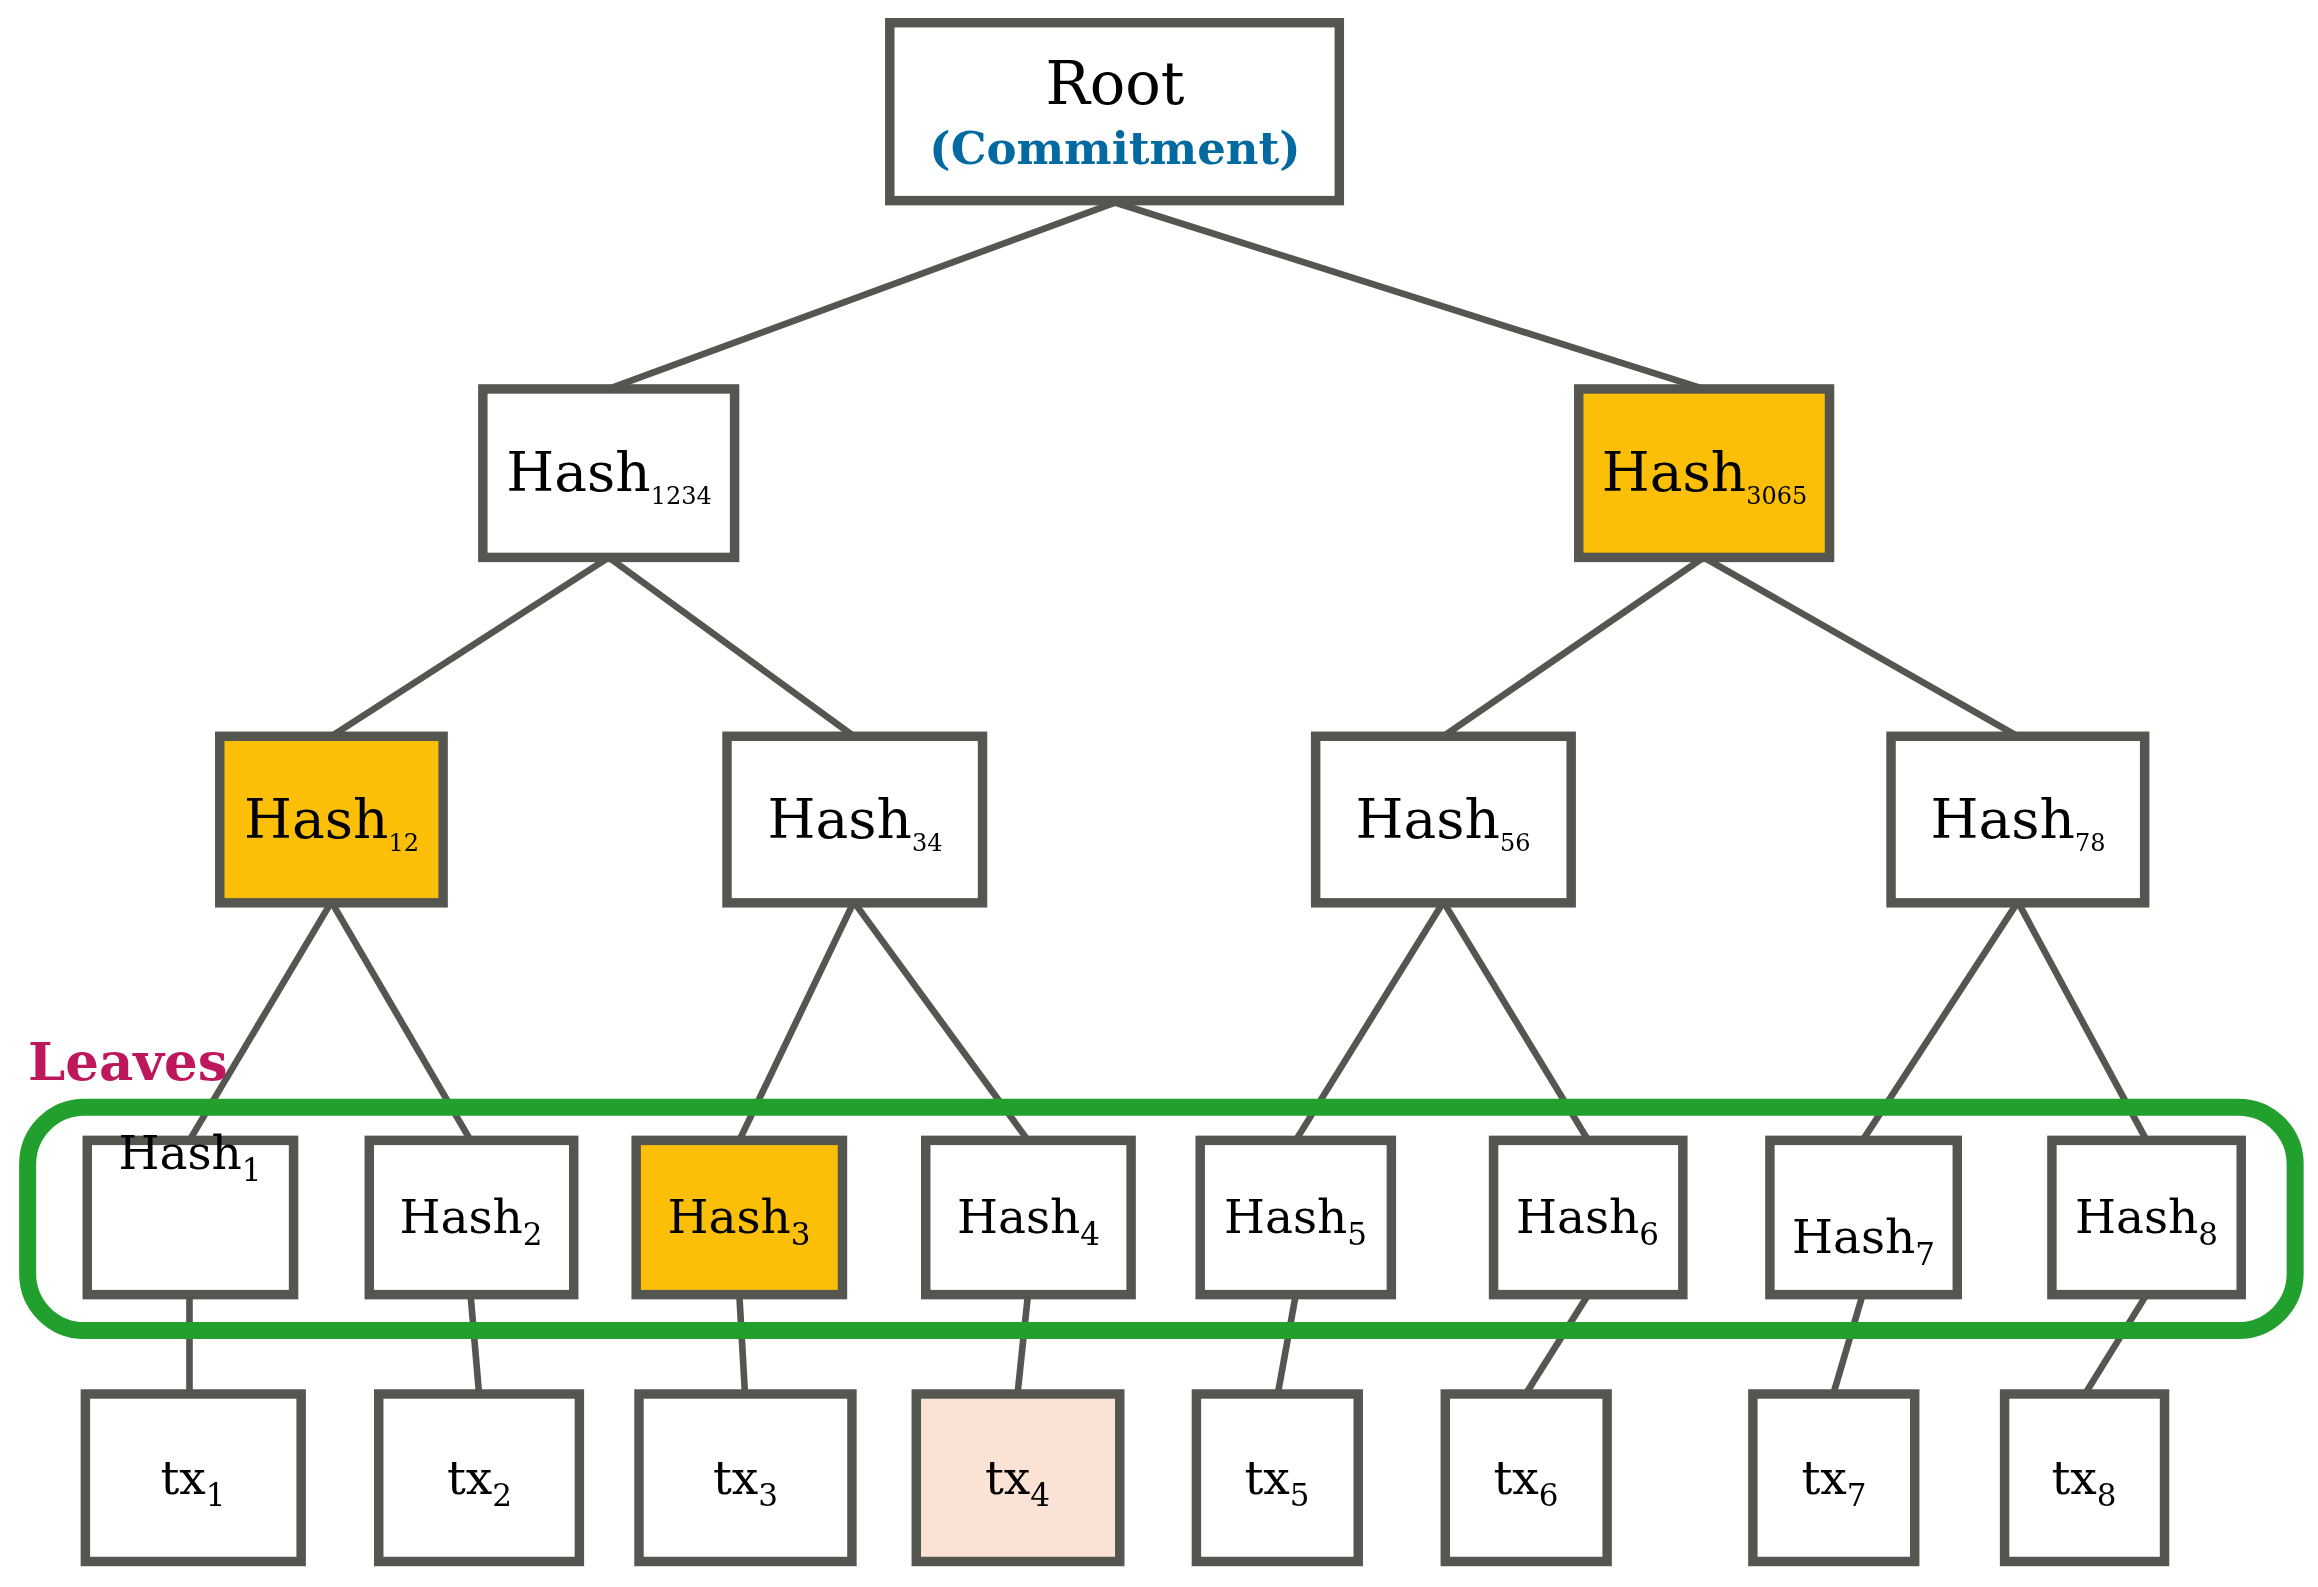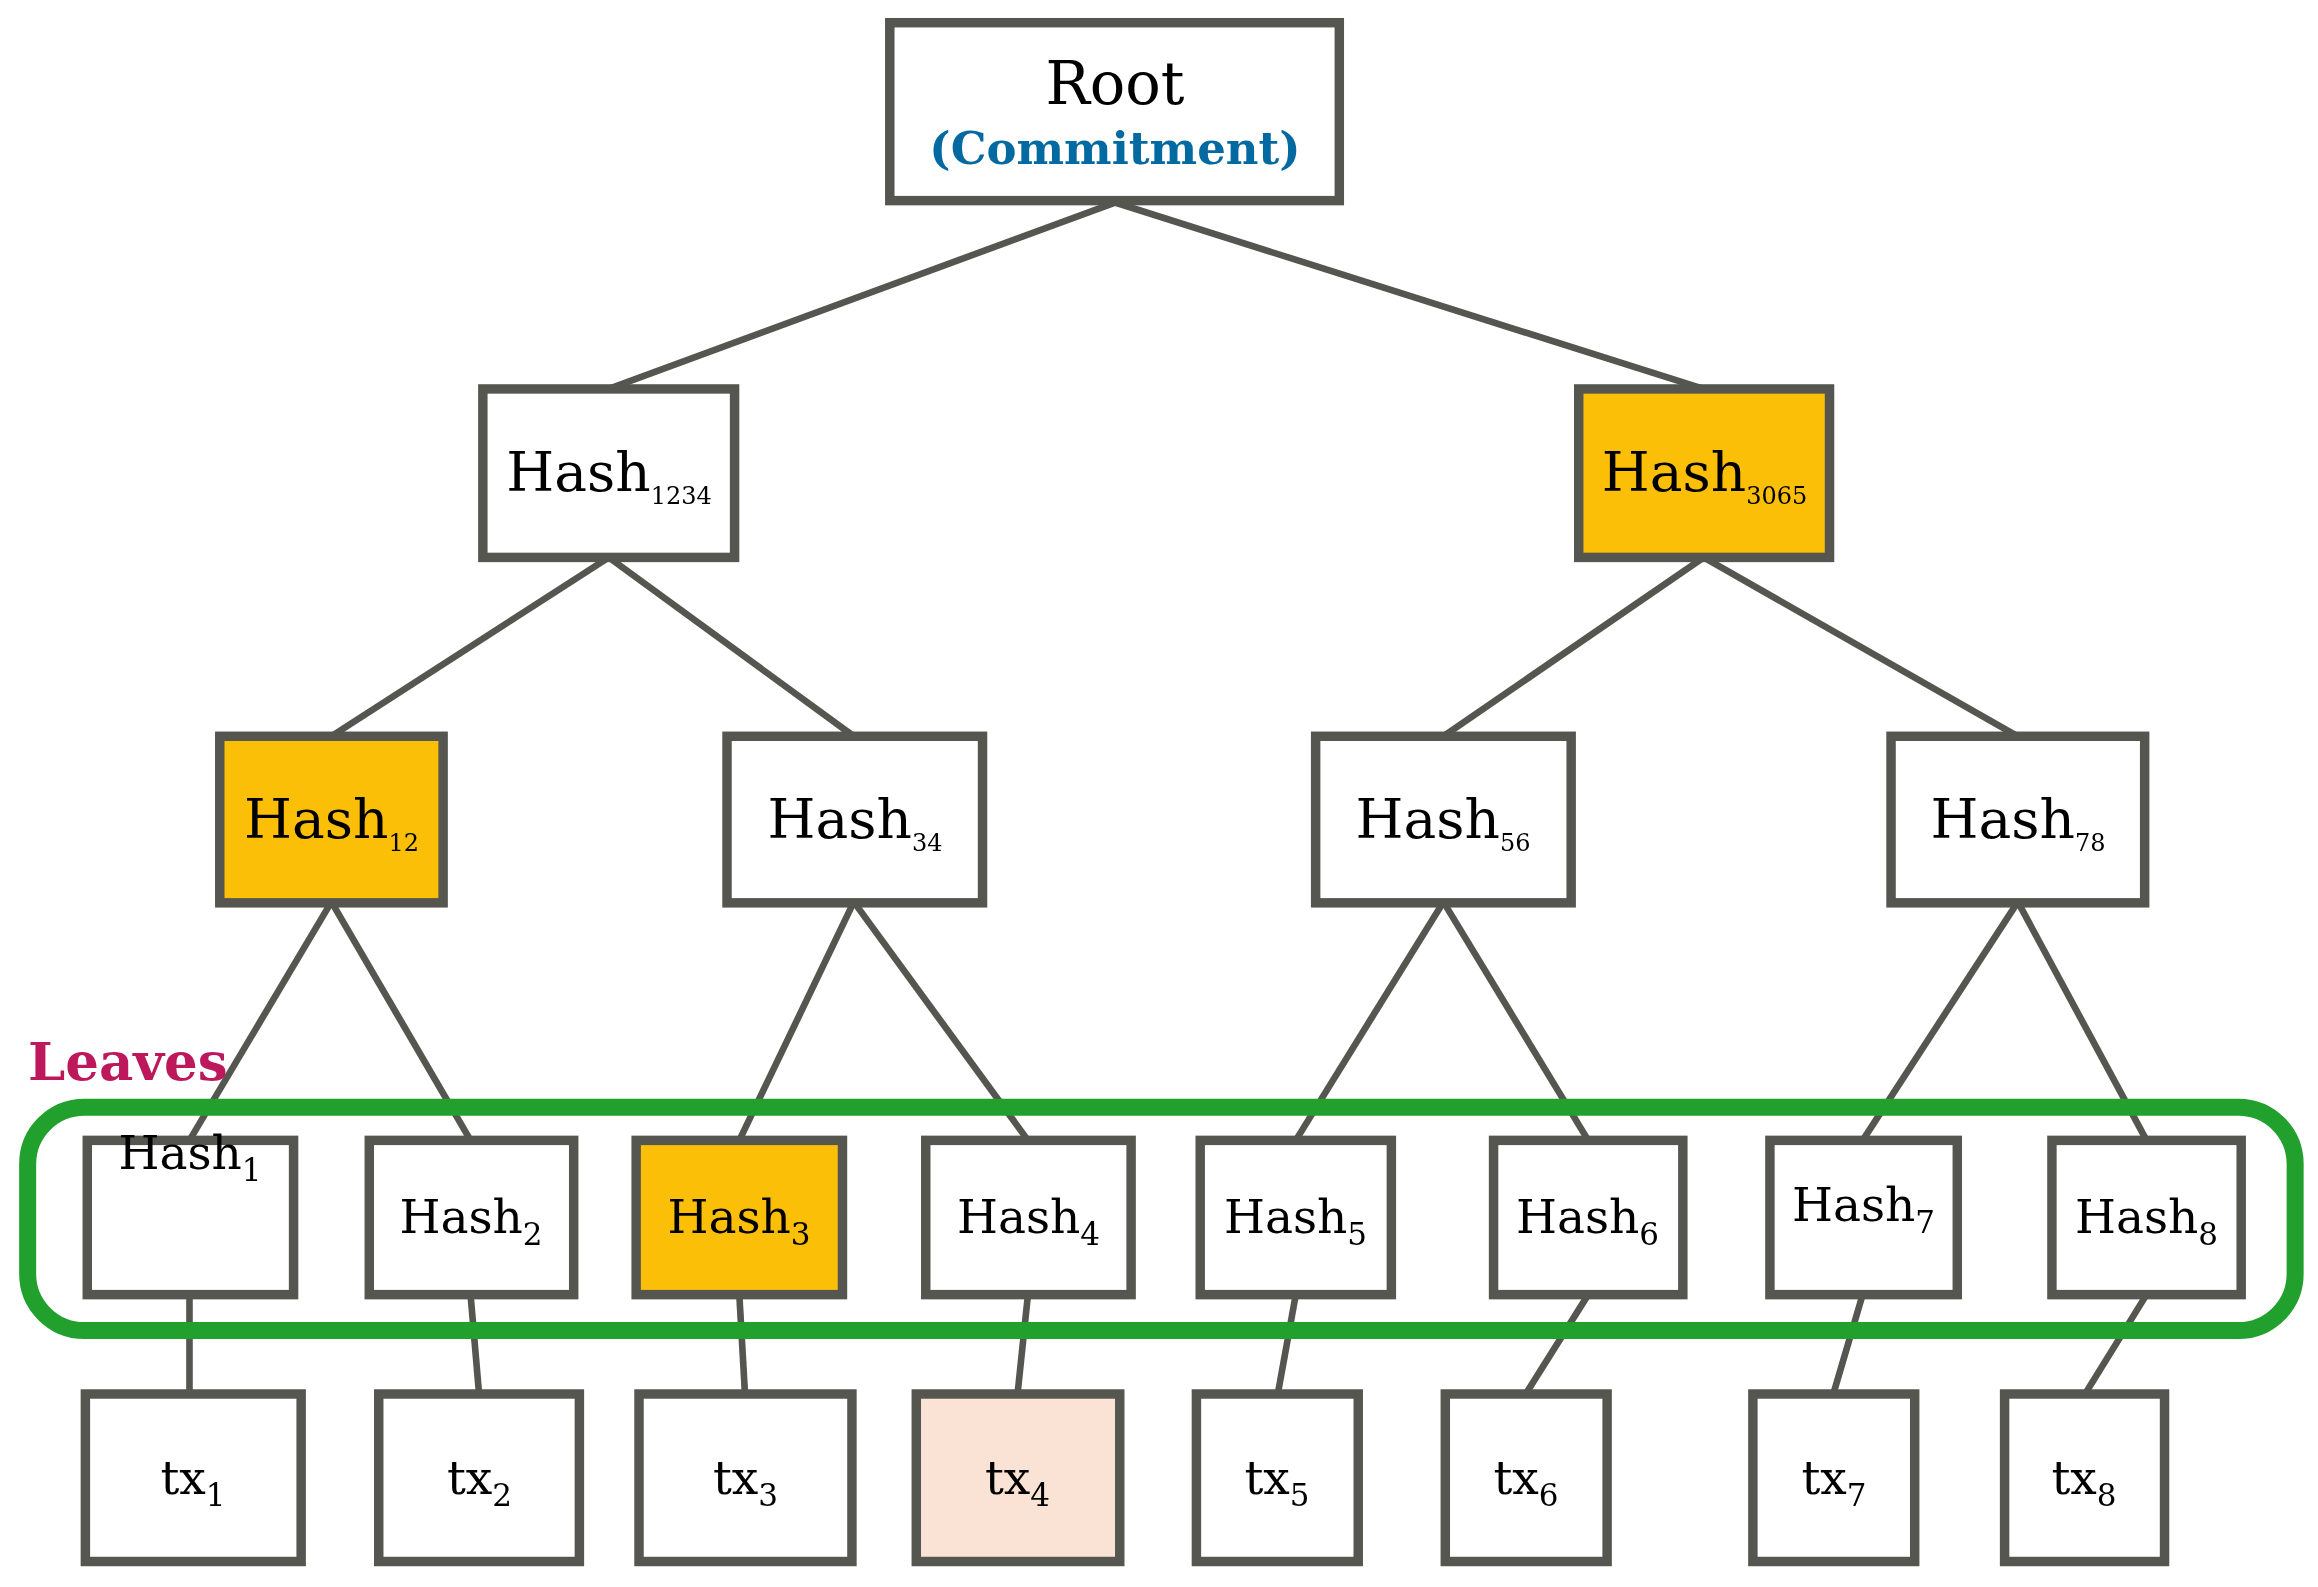--- a/index.html
+++ b/index.html
@@ -202,21 +202,21 @@
   </div>
   <div class="node-label label-small" style="left:926px; top:1140px; width:205px; height:154px;">
     <span><span class="base">Hash</span><span class="sub">4</span></span>
   </div>
   <div class="node-label label-small" style="left:1200px; top:1140px; width:191px; height:154px;">
     <span><span class="base">Hash</span><span class="sub">5</span></span>
   </div>
   <div class="node-label label-small" style="left:1493px; top:1140px; width:189px; height:154px;">
     <span><span class="base">Hash</span><span class="sub">6</span></span>
   </div>
-  <div class="node-label label-small" style="left:1770px; top:1128px; width:187px; height:154px;justify-content:center;">
+  <div class="node-label label-small" style="left:1770px; top:1160px; width:187px; height:154px;justify-content:center;">
     <span><span class="base">Hash</span><span class="sub">7</span></span>
   </div>
   <div class="node-label label-small" style="left:2052px; top:1140px; width:189px; height:154px;">
     <span><span class="base">Hash</span><span class="sub">8</span></span>
   </div>
 
   <div class="node-label label-small" style="left:85px; top:1394px; width:216px; height:168px;">
     <span><span class="base">tx</span><span class="sub">1</span></span>
   </div>
   <div class="node-label label-small" style="left:379px; top:1394px; width:201px; height:168px;">

